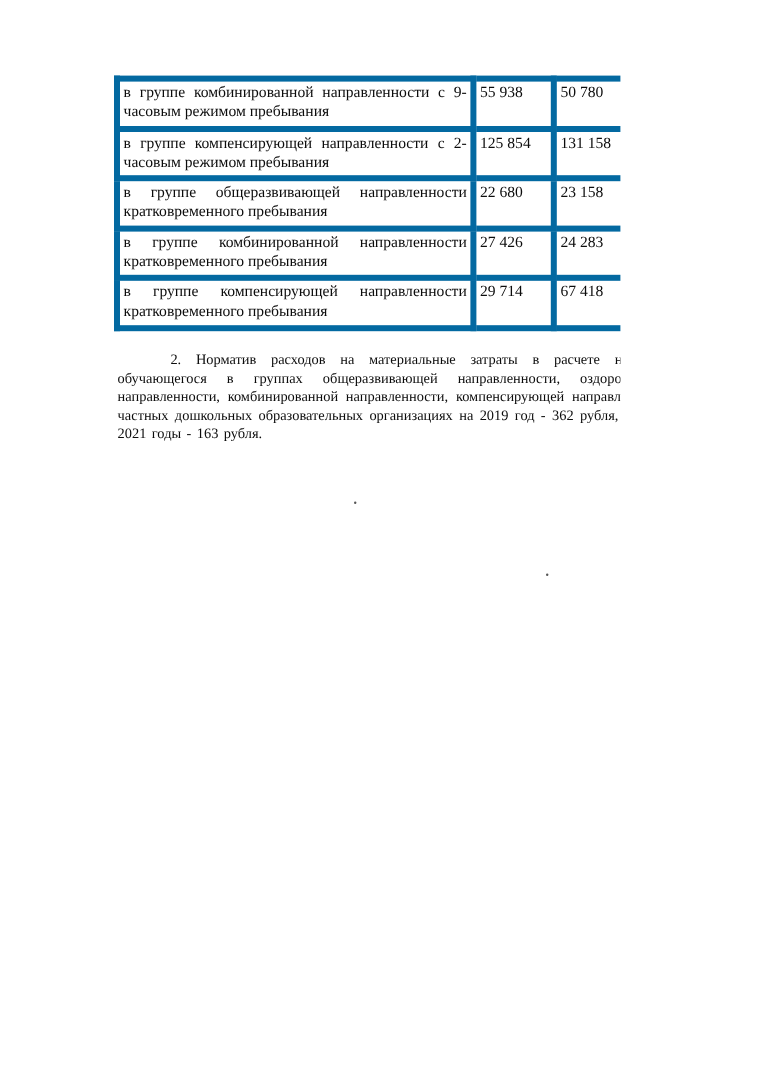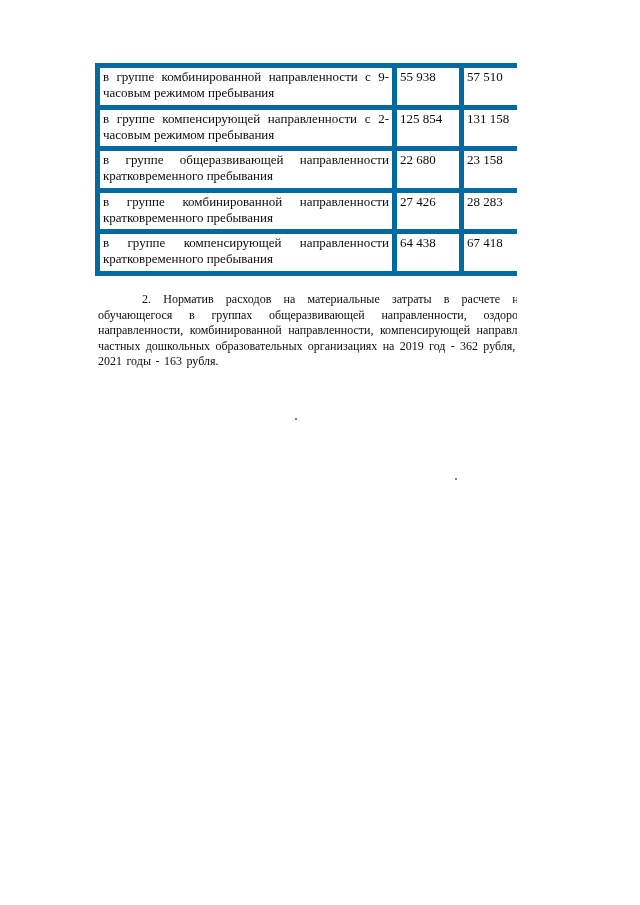--- a/index.html
+++ b/index.html
@@ -75,44 +75,44 @@
 
 <div class="page">
 
   <div class="page-number">21</div>
 
   <table class="doc-table">
     <tbody>
       <tr>
         <td class="cell-label">в группе комбинированной направленности с 9-часовым режимом пребывания</td>
         <td class="cell-num">55 938</td>
-        <td class="cell-num">57 510</td>
+        <td class="cell-num">50 780</td>
         <td class="cell-num">60 499</td>
       </tr>
       <tr>
         <td class="cell-label">в группе компенсирующей направленности с 2-часовым режимом пребывания</td>
         <td class="cell-num">125 854</td>
         <td class="cell-num">131 158</td>
         <td class="cell-num">138 168</td>
       </tr>
       <tr>
         <td class="cell-label">в группе общеразвивающей направленности кратковременного пребывания</td>
         <td class="cell-num">22 680</td>
         <td class="cell-num">23 158</td>
         <td class="cell-num">24 242</td>
       </tr>
       <tr>
         <td class="cell-label">в группе комбинированной направленности кратковременного пребывания</td>
         <td class="cell-num">27 426</td>
-        <td class="cell-num">28 283</td>
+        <td class="cell-num">24 283</td>
         <td class="cell-num">20 667</td>
       </tr>
       <tr>
         <td class="cell-label">в группе компенсирующей направленности кратковременного пребывания</td>
-        <td class="cell-num">64 438</td>
+        <td class="cell-num">29 714</td>
         <td class="cell-num">67 418</td>
         <td class="cell-num">71 090</td>
       </tr>
     </tbody>
   </table>
 
   <div class="body-paragraph">2. Норматив расходов на материальные затраты в расчете на одного обучающегося в группах общеразвивающей направленности, оздоровительной направленности, комбинированной направленности, компенсирующей направленности в частных дошкольных образовательных организациях на 2019 год - 362 рубля, на 2020 - 2021 годы - 163 рубля.</div>
 
   <div class="artifact-dot dot-1"></div>
   <div class="artifact-dot dot-2"></div>

